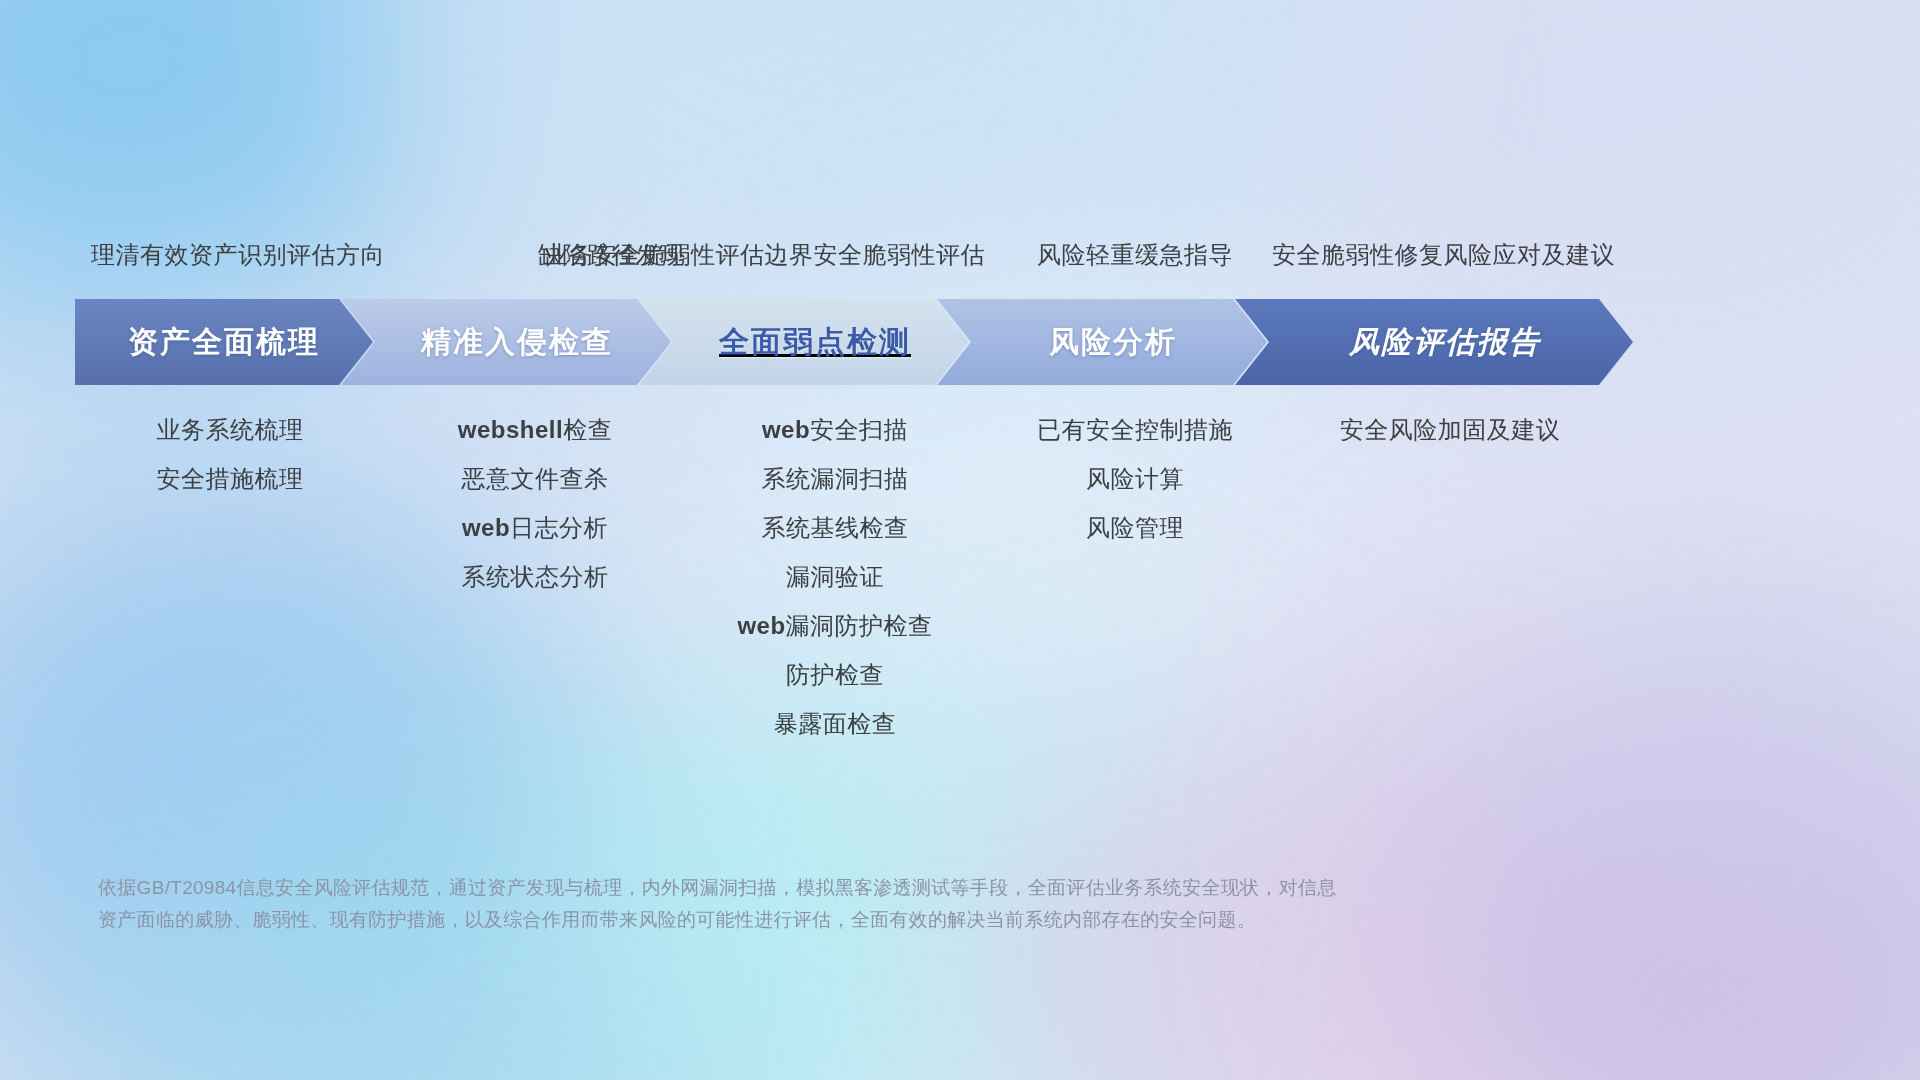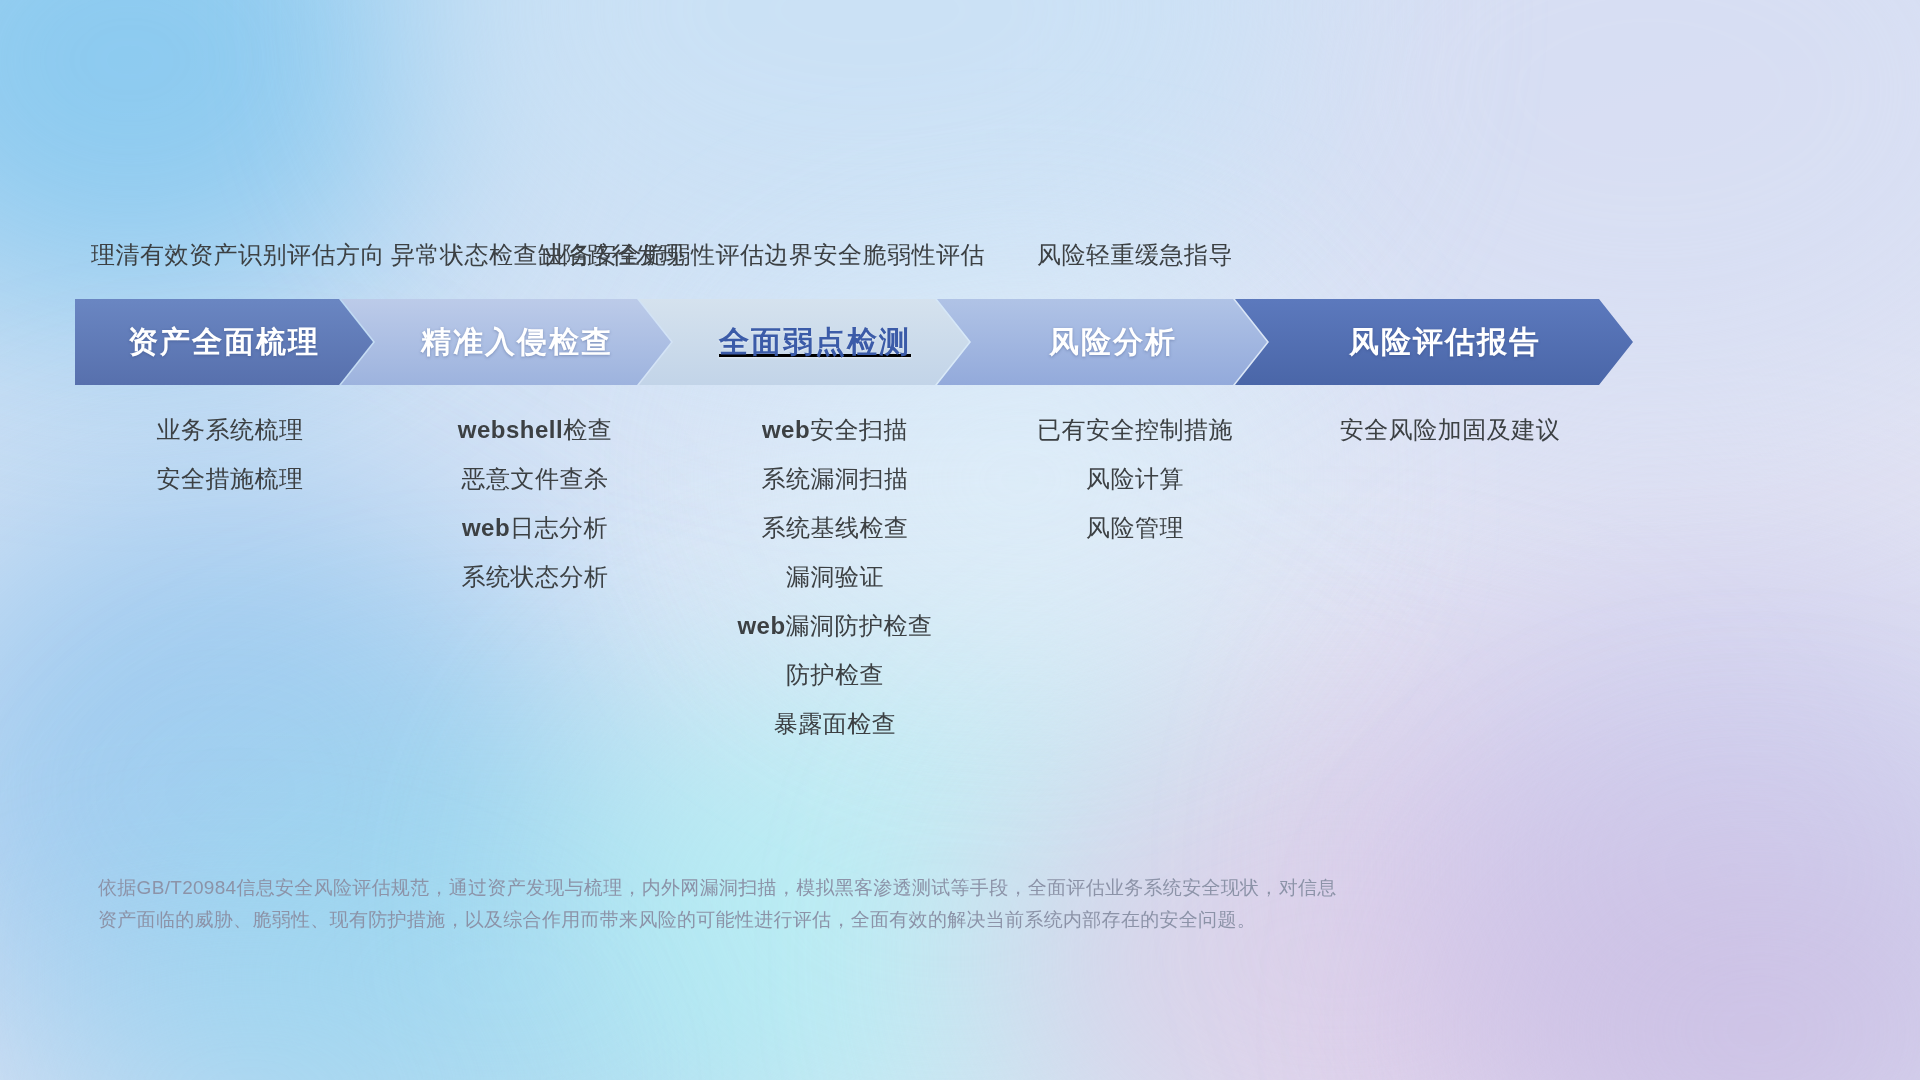--- a/index.html
+++ b/index.html
@@ -82,21 +82,21 @@
   }
   .chev.s1 { width:298px; background:linear-gradient(180deg,#6a86c2 0%,#5770ad 100%); }
   .chev.s1 .label { color:#ffffff; }
   .chev.s2 { width:330px; background:linear-gradient(180deg,#bccbe9 0%,#9db3de 100%); }
   .chev.s2 .label { color:#ffffff; }
   .chev.s3 { width:330px; background:linear-gradient(180deg,#d5e2ee 0%,#c2d4e8 100%);text-decoration:underline; }
   .chev.s3 .label { color:#3b5ba8; text-shadow:0 1px 2px rgba(255,255,255,.55); }
   .chev.s4 { width:330px; background:linear-gradient(180deg,#b0c3e6 0%,#93aadb 100%); }
   .chev.s4 .label { color:#ffffff; }
   .chev.s5 { width:398px; background:linear-gradient(180deg,#5c79bd 0%,#4a66a8 100%); }
-  .chev.s5 .label { color:#ffffff; }
+  .chev.s5 .label { color:#ffffff;font-style:italic; }
 
   
   #bottom-block { top:405px; align-items:flex-start; }
   #bottom-block .col { display:flex; flex-direction:column; }
   #bottom-block .line {
     font-size:24px; color:#3c4043; line-height:49px;
     letter-spacing:.5px; white-space:nowrap;
   }
   #bottom-block .line b { font-weight:bold; }
 
@@ -127,29 +127,32 @@
 </div>
 
 <div id="stage">
 
   <div class="columns" id="top-block">
     <div class="col c1">
       <div class="line">理清有效资产</div>
       <div class="line">识别评估方向</div>
     </div>
     <div class="col c2">
-      <div class="line">异常状态检查</div>
       <div class="line">缺陷路径发现</div>
     </div>
     <div class="col c3">
       <div class="line">业务安全脆弱性评估</div>
       <div class="line">边界安全脆弱性评估</div>
     </div>
     <div class="col c4">
       <div class="line">风险轻重缓急指导</div>
+    </div>
+    <div class="col c5">
+      <div class="line">安全脆弱性修复</div>
+      <div class="line">风险应对及建议</div>
     </div>
   </div>
 
   <div id="banner">
     <div class="chev s1">
       <span class="label">资产全面梳理</span>
     </div>
     <div class="chev s2">
       <span class="label">精准入侵检查</span>
     </div>

